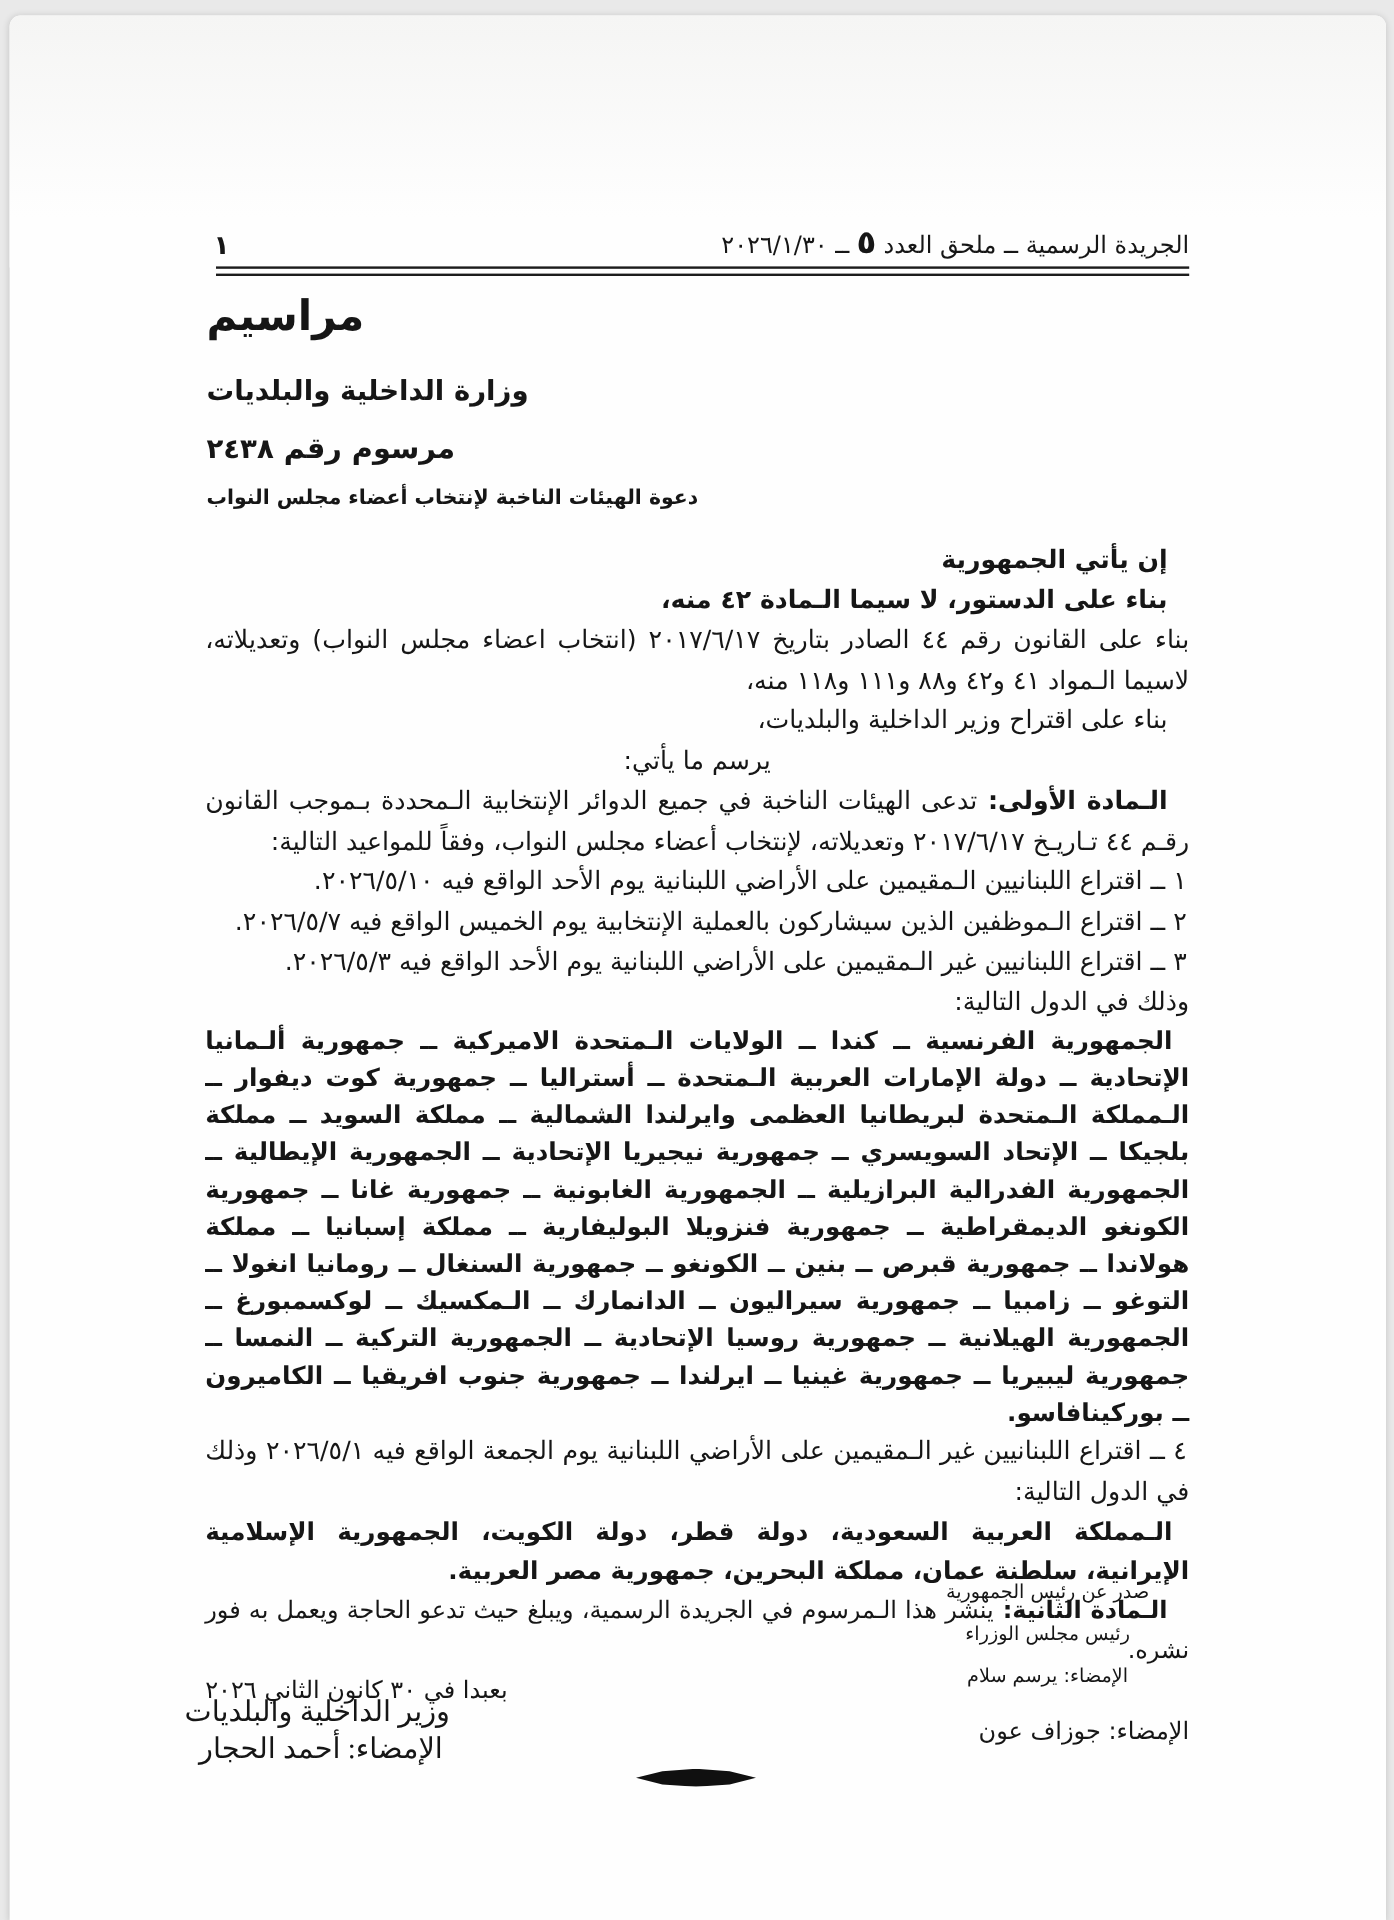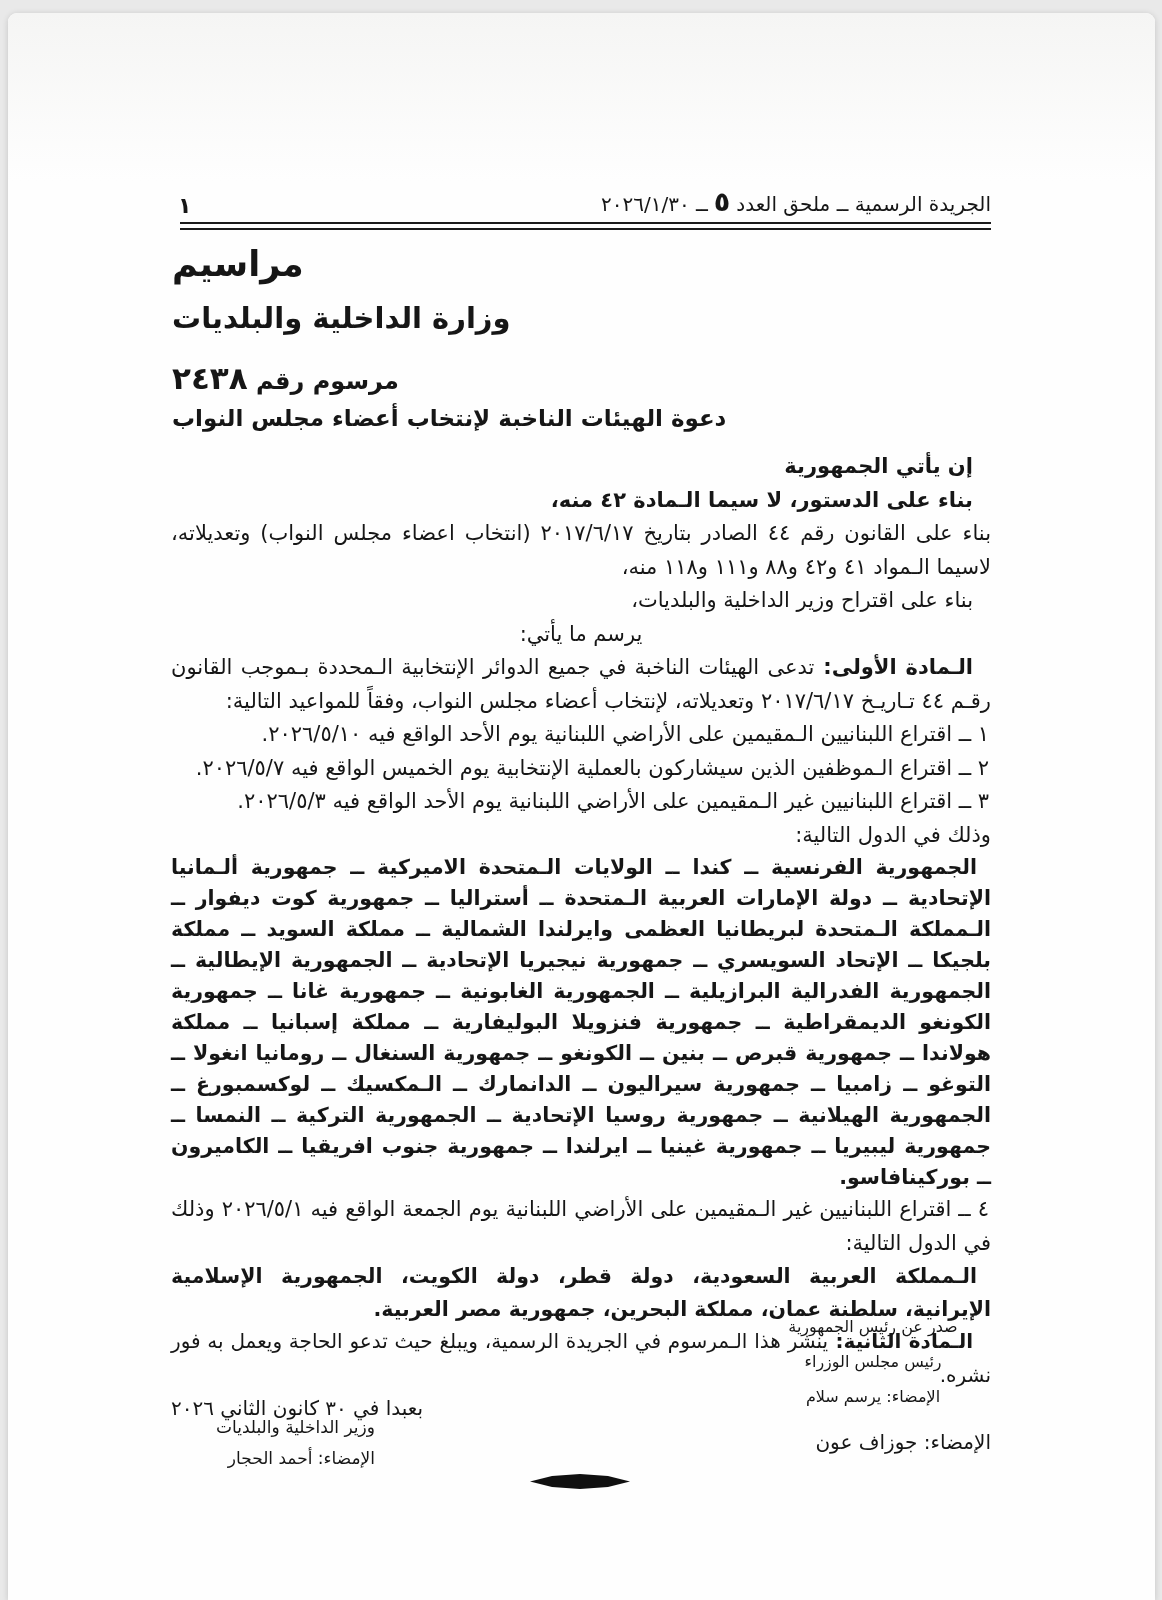--- a/index.html
+++ b/index.html
@@ -30,24 +30,24 @@
   .issue-big{ font-size:27px; font-weight:bold; margin:0 6px; line-height:24px; }
   .pageno{ font-size:22px; font-weight:bold; line-height:26px; }
   .rule{
     position:absolute; top:209px; left:172px; right:164px; height:4px;
     border-top:2px solid #1c1c1c; border-bottom:2px solid #1c1c1c;
   }
 
   
   .ctitle{ position:absolute; left:164px; right:164px; text-align:left; direction:rtl; font-weight:bold; }
   .t-section{ top:231px; font-size:35px; }
-  .t-ministry{ top:288px; font-size:29px; }
+  .t-ministry{ top:300px; font-size:23px; }
   .t-decree{ top:347px; font-size:24px; }
-  .t-decree .num{ font-size:31px; letter-spacing:2px; }
-  .t-subject{ top:392px; font-size:23px; }
+  .t-decree .num{ font-size:23px; letter-spacing:2px; }
+  .t-subject{ top:392px; font-size:17px; }
 
   
   .flow{
     position:absolute; top:437px; right:164px; width:820px;
     direction:rtl; text-align:right; font-size:21px; line-height:33.5px;
   }
   .flow p{ margin:0; }
   .b{ font-weight:bold; }
   .ind{ text-indent:18px; }
   .just{ text-align:justify; }
@@ -66,21 +66,21 @@
   .sig-president{ text-align:right; margin-left:32px; font-size:20px; margin-top:1px; }
 
   
   .issued{
     position:absolute; top:1296px; right:168px; width:228px;
     direction:rtl; text-align:center; font-size:16px; line-height:35px;
   }
   .issued div{ white-space:nowrap; }
   .minister{
     position:absolute; top:1399px; left:152px; width:215px;
-    direction:rtl; text-align:right; font-size:17px; line-height:31px;
+    direction:rtl; text-align:center; font-size:24px; line-height:31px;font-family:Liberation Serif, serif;
   }
   .minister div{ white-space:nowrap; }
 
   .diamond{
     position:absolute; top:1461px; left:522px; width:100px; height:15px;
     background:#101010;
     clip-path:polygon(0% 50%, 22% 13%, 50% 0%, 78% 13%, 100% 50%, 78% 87%, 50% 100%, 22% 87%);
   }
 </style>
 </head>

